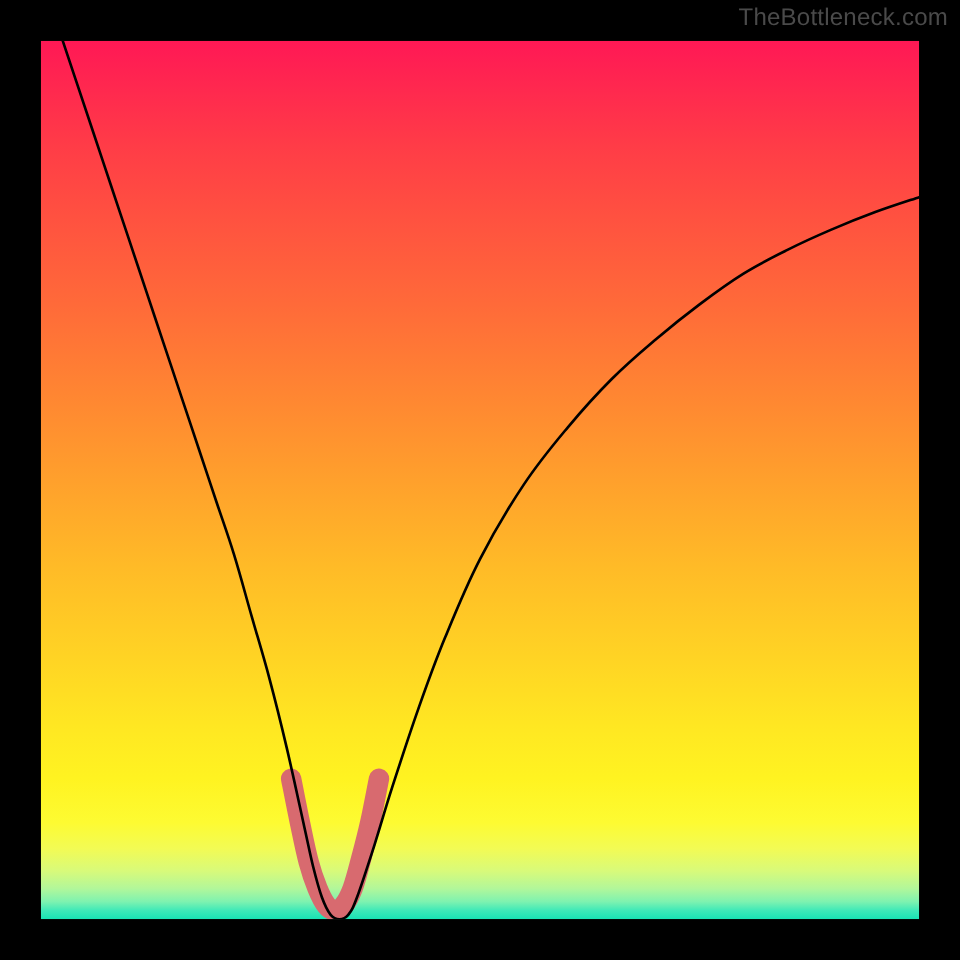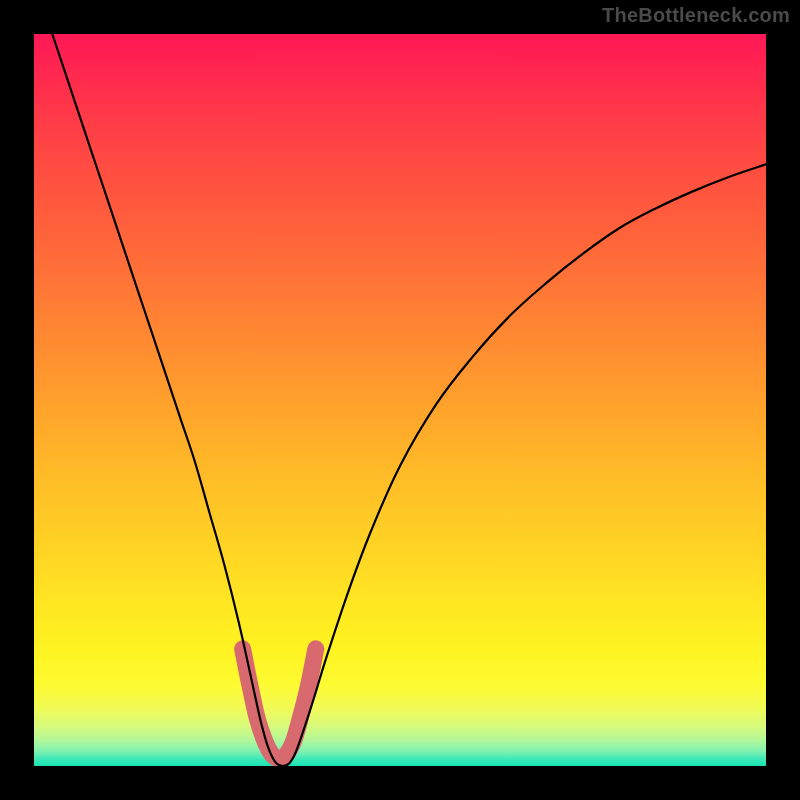--- a/index.html
+++ b/index.html
@@ -16,21 +16,21 @@
     width: 800px;
     height: 800px;
     background: #000;
   }
   .watermark {
     position: absolute;
     top: 4px;
     right: 10px;
     color: #4a4a4a;
     font-size: 20px;
-    font-weight: 700;
+    font-weight: 400;
     letter-spacing: 0.2px;
     z-index: 10;
   }
   .plot {
     position: absolute;
     left: 34px;
     top: 34px;
     width: 732px;
     height: 732px;
     overflow: hidden;

